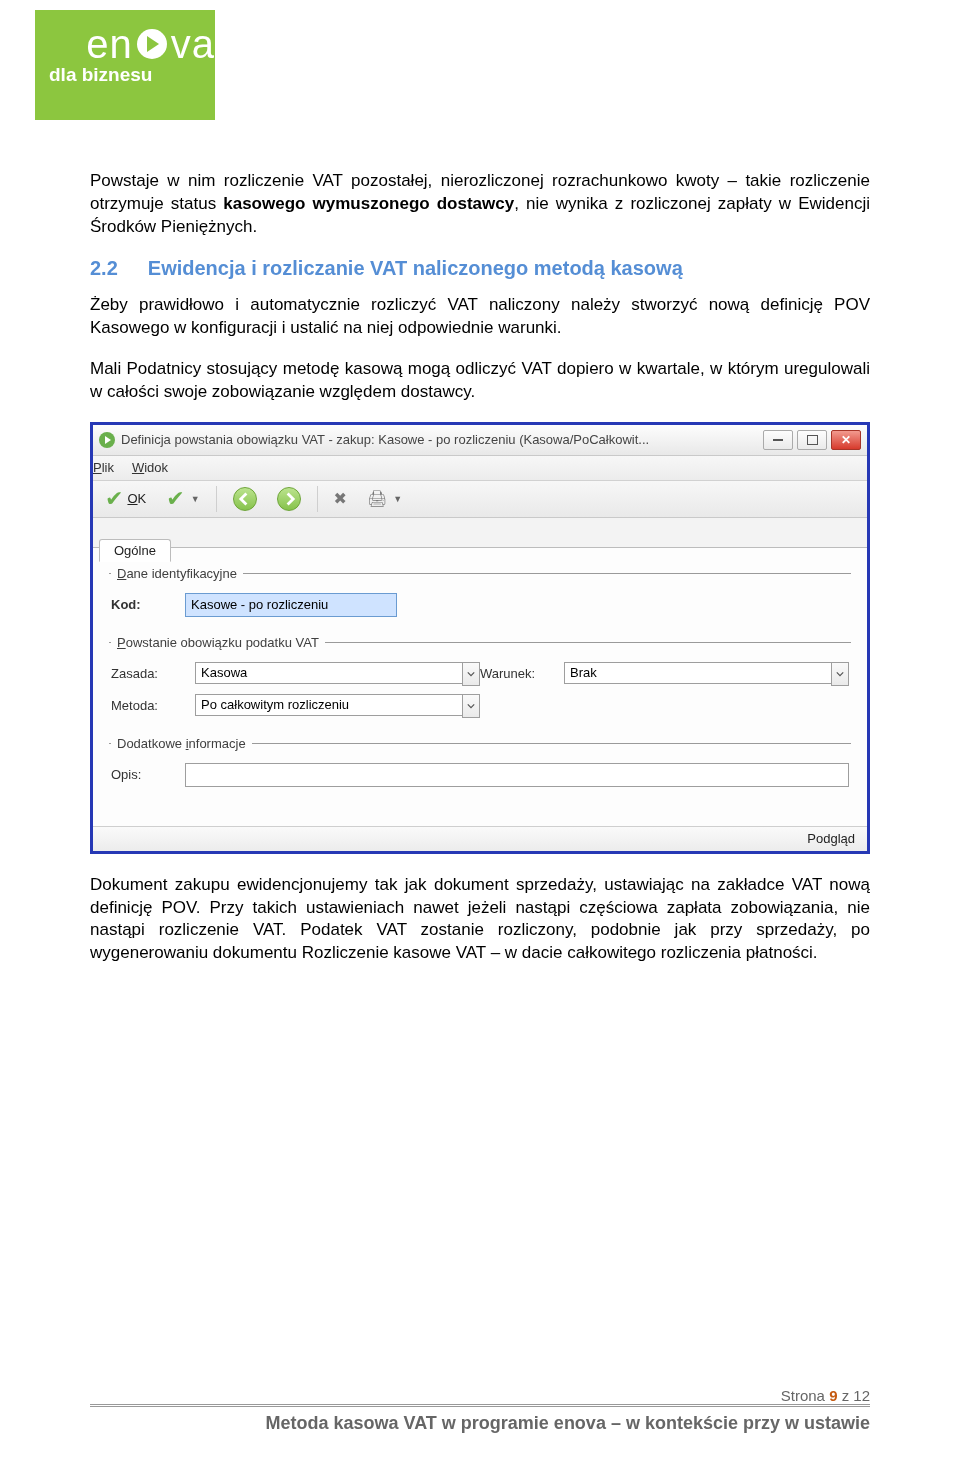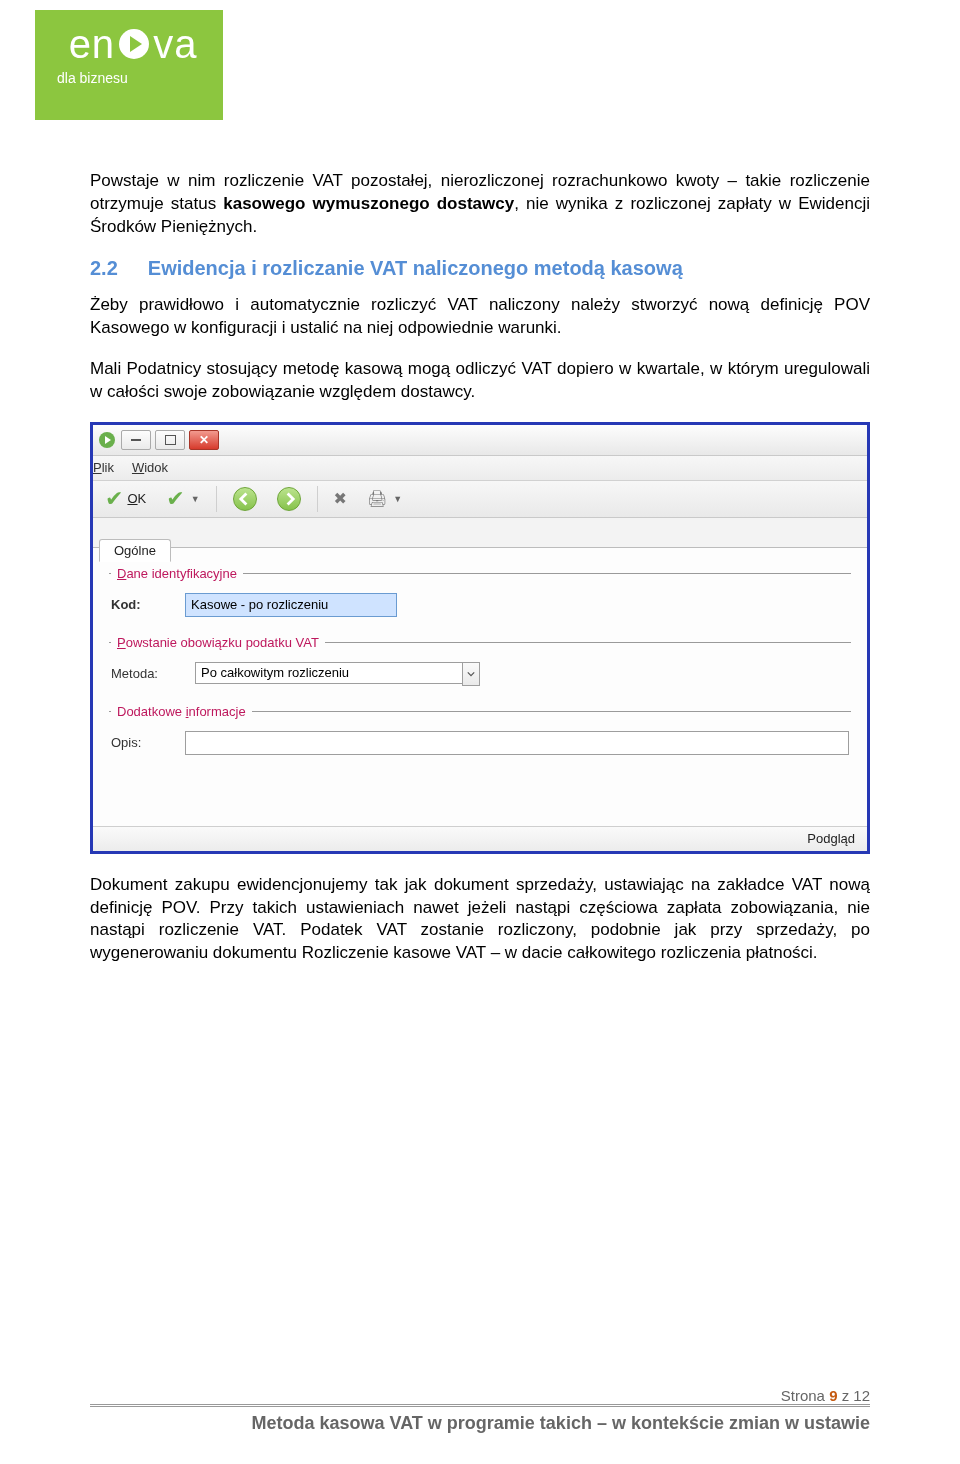--- a/index.html
+++ b/index.html
@@ -16,40 +16,38 @@
   .logo-block {
     position: absolute;
     left: 35px;
     top: 10px;
     width: 180px;
     height: 110px;
     background: #8cc63f;
     color: #ffffff;
     display: flex;
     flex-direction: column;
-    align-items: center;
-    padding-left: 8px;
+    align-items: flex-end;
   }
   .logo-word {
     font-family: Arial, sans-serif;
     font-weight: 300;
     font-size: 40px;
     line-height: 1;
     margin-top: 14px;
     display: flex;
     align-items: center;
     gap: 2px;
     letter-spacing: 1px;
   }
   .logo-tag {
-    font-size: 14px;
-    margin-top: 6px;
+    font-size: 19px;
     align-self: flex-start;
     margin-left: 14px;
-    font-weight: 400;
+    font-weight: 700;
   }
   .logo-icon {
     width: 30px;
     height: 30px;
     border-radius: 50%;
     background: #ffffff;
     display: inline-flex;
     align-items: center;
     justify-content: center;
     margin: 0 2px;
@@ -109,21 +107,21 @@
   .icon-circle.g svg{width:14px;height:14px;}
   .check{ color:#6ab04c; font-size:22px; line-height:1;}
   .icon-tools{color:#777;font-size:16px;}
   .tiny-arrow{font-size:9px; color:#666; margin-left:2px;}
 
   .tabrow{background:#f3f3f3; padding-top:3px; padding-left:6px; border-bottom:1px solid #bcbcbc; height:26px;}
   .tab{ display:inline-block; background:#fff; border:1px solid #bcbcbc; border-bottom-color:#fff; border-radius:3px 3px 0 0; padding:3px 14px; position:relative; top:18px;}
 
   .formarea{ padding:10px 14px 18px 14px; background:#fdfdfd; min-height:250px;}
   .fieldset{ border:0; border-top:1px solid #9a9a9a; margin-top:8px; padding:8px 2px 6px 2px; position:relative;}
-  .fieldset legend{ color:#be185d; font-size:13px; padding:0 6px;}
+  .fieldset legend{ color:#404040; font-size:13px; padding:0 6px;}
 
   .row{display:flex; align-items:center; gap:0; padding:4px 0;}
   .lbl{ width:74px; color:#333;}
   .lbl.bold{font-weight:700;}
   .txt{ flex:1; height:22px; border:1px solid #9e9e9e; background:#fff; padding:0 5px; font-family:inherit; font-size:13px;}
   .txt.sel{ background:#cfe3ff; border:1px solid #6a9bd1;}
   .combo{flex:1; display:flex;}
   .combo input{flex:1; height:20px; border:1px solid #9e9e9e; border-right:0; padding:0 5px; font-family:inherit; font-size:13px;}
   .combo .drop{width:16px; height:22px; border:1px solid #9e9e9e; background:linear-gradient(#fafafa,#eaeaea); display:flex;justify-content:center;align-items:center;}
   .combo .drop svg{width:8px;height:8px;}
@@ -164,20 +162,21 @@
     <span class="h2-num">2.2</span>
     <span>Ewidencja i rozliczanie VAT naliczonego metodą kasową</span>
   </div>
 
   <p class="para">Żeby prawidłowo i automatycznie rozliczyć VAT naliczony należy stworzyć nową definicję POV Kasowego w konfiguracji i ustalić na niej odpowiednie warunki.</p>
   <p class="para">Mali Podatnicy stosujący metodę kasową mogą odliczyć VAT dopiero w kwartale, w którym uregulowali w całości swoje zobowiązanie względem dostawcy.</p>
 
   <div class="shot">
     <div class="titlebar">
       <span class="ic"></span>
+      <span class="title">Definicja powstania obowiązku VAT - zakup: Kasowe - po rozliczeniu (Kasowa/PoCałkowit...</span>
       <span class="winbtns">
         <span class="winbtn">
             <span class="minline"></span>
           </span>
         <span class="winbtn">
             <span class="sq"></span>
           </span>
         <span class="winbtn close">
             <span class="x">✕</span>
           </span>
@@ -232,20 +231,44 @@
       <fieldset class="fieldset">
         <legend><u>D</u>ane identyfikacyjne</legend>
         <div class="row">
           <span class="lbl bold">Kod:</span>
           <input class="txt sel" style="max-width: 200px;" value="Kasowe - po rozliczeniu">
         </div>
       </fieldset>
 
       <fieldset class="fieldset two-col">
         <legend><u>P</u>owstanie obowiązku podatku VAT</legend>
+        <div class="row">
+          <div class="col">
+            <span class="lbl">Zasada:</span>
+            <span class="combo">
+              <input value="Kasowa" style="">
+              <span class="drop">
+                  <svg viewBox="0 0 10 10">
+                    <path d="M1 3 L5 7 L9 3" fill="none" stroke="#555" stroke-width="1.5"></path>
+                  </svg>
+                </span>
+            </span>
+          </div>
+          <div class="col">
+            <span class="lbl">Warunek:</span>
+            <span class="combo">
+              <input value="Brak" style="">
+              <span class="drop">
+                  <svg viewBox="0 0 10 10">
+                    <path d="M1 3 L5 7 L9 3" fill="none" stroke="#555" stroke-width="1.5"></path>
+                  </svg>
+                </span>
+            </span>
+          </div>
+        </div>
         <div class="row">
           <div class="col">
             <span class="lbl">Metoda:</span>
             <span class="combo">
               <input value="Po całkowitym rozliczeniu" style="">
               <span class="drop">
                   <svg viewBox="0 0 10 10">
                     <path d="M1 3 L5 7 L9 3" fill="none" stroke="#555" stroke-width="1.5"></path>
                   </svg>
                 </span>
@@ -269,14 +292,14 @@
     </div>
   </div>
 
   <p class="para" style="margin-top:20px">Dokument zakupu ewidencjonujemy tak jak dokument sprzedaży, ustawiając na zakładce VAT nową definicję POV. Przy takich ustawieniach nawet jeżeli nastąpi częściowa zapłata zobowiązania, nie nastąpi rozliczenie VAT. Podatek VAT zostanie rozliczony, podobnie jak przy sprzedaży, po wygenerowaniu dokumentu Rozliczenie kasowe VAT – w dacie całkowitego rozliczenia płatności.</p>
 </div>
 
 <div class="footer">
   <div class="footer-page">
     <span>Strona </span><span class="pg">9</span><span> z 12</span>
   </div>
-  <div class="footer-title">Metoda kasowa VAT w programie takich – w kontekście zmian w ustawie</div>
+  <div class="footer-title">Metoda kasowa VAT w programie enova – w kontekście przy w ustawie</div>
 </div>
 
 </body></html>

